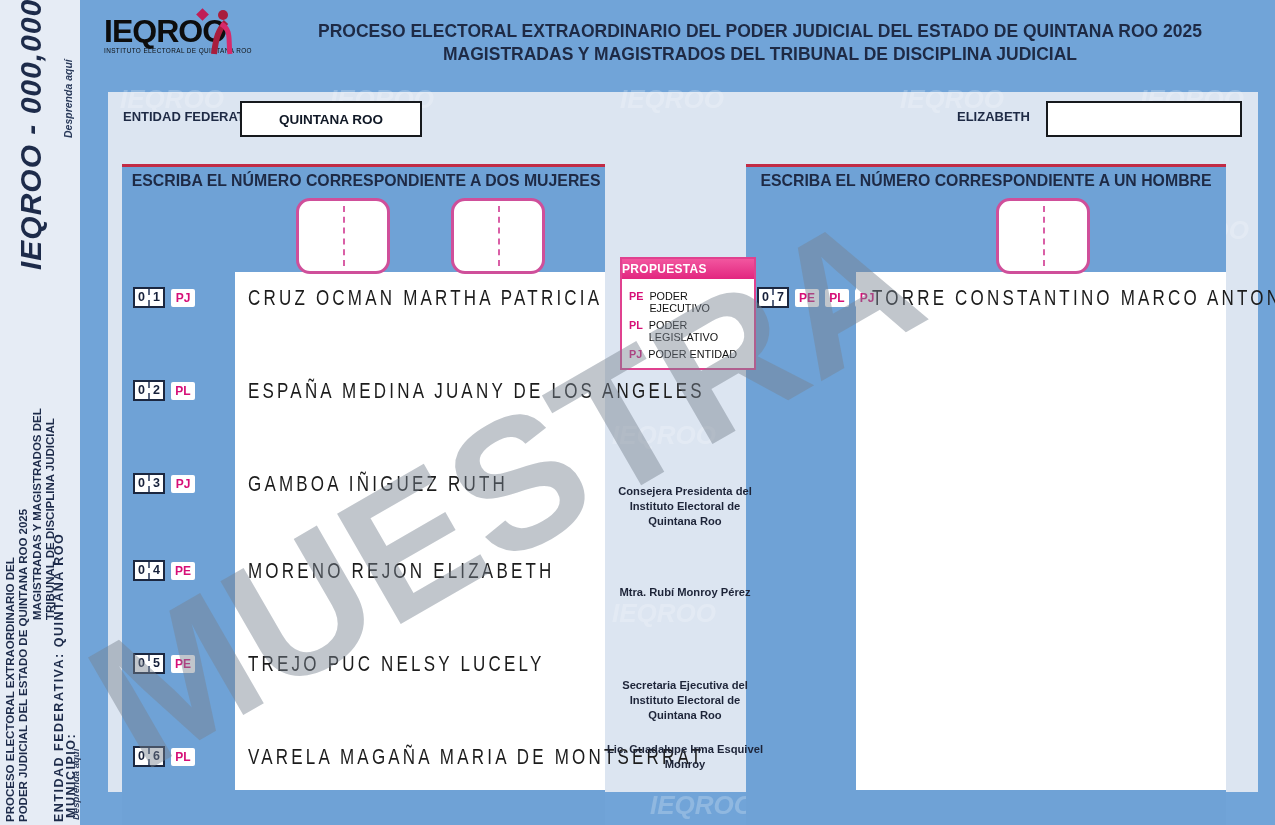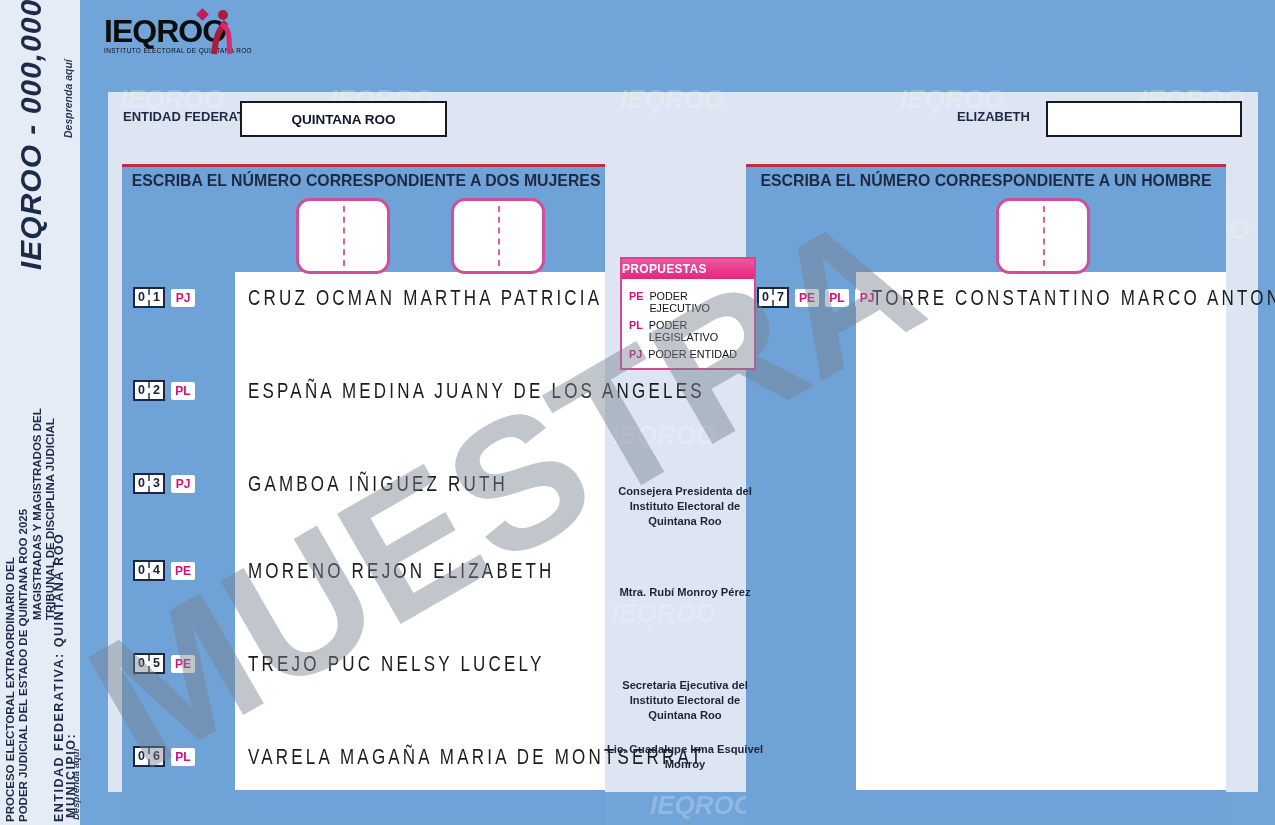--- a/index.html
+++ b/index.html
@@ -91,25 +91,29 @@
   <div class="logo">
     <div class="logo-text">IEQROO</div>
     <svg class="logo-icon" width="52" height="52" viewBox="0 0 52 52">
       <rect x="8" y="4" width="9" height="9" fill="#c01e56" transform="rotate(45 12.5 8.5)"></rect>
       <circle cx="33" cy="9" r="5" fill="#a81d3d"></circle>
       <path d="M24 48 C26 32 28 24 36 16" stroke="#a81d3d" stroke-width="6" fill="none"></path>
       <path d="M40 48 C38 34 42 24 31 18" stroke="#d62a6b" stroke-width="5" fill="none"></path>
     </svg>
     <div class="logo-sub">INSTITUTO ELECTORAL DE QUINTANA ROO</div>
   </div>
+  <div class="title">
+    <div>PROCESO ELECTORAL EXTRAORDINARIO DEL PODER JUDICIAL DEL ESTADO DE QUINTANA ROO 2025</div>
+    <div>MAGISTRADAS Y MAGISTRADOS DEL TRIBUNAL DE DISCIPLINA JUDICIAL</div>
+  </div>
 
   <div class="inner"></div>
 
   <div class="fe-label" style="left:123px;top:109px;">ENTIDAD FEDERATIVA</div>
-  <div class="fbox" style="left:240px;top:101px;width:207px;height:36px;">QUINTANA ROO</div>
+  <div class="fbox" style="left:240px;top:101px;width:182px;height:36px;">QUINTANA ROO</div>
   <div class="fe-label" style="left:957px;top:109px;">ELIZABETH</div>
   <div class="fbox" style="left:1046px;top:101px;width:196px;height:36px;"></div>
 
   <div class="panel panel-women">
     <div class="panel-header">ESCRIBA EL NÚMERO CORRESPONDIENTE A DOS MUJERES</div>
     <div id="women-writeins">
         <div class="writein" style="left: 174px; top: 31px;">
           <div class="writein-dash"></div>
         </div>
         <div class="writein" style="left: 329px; top: 31px;">

